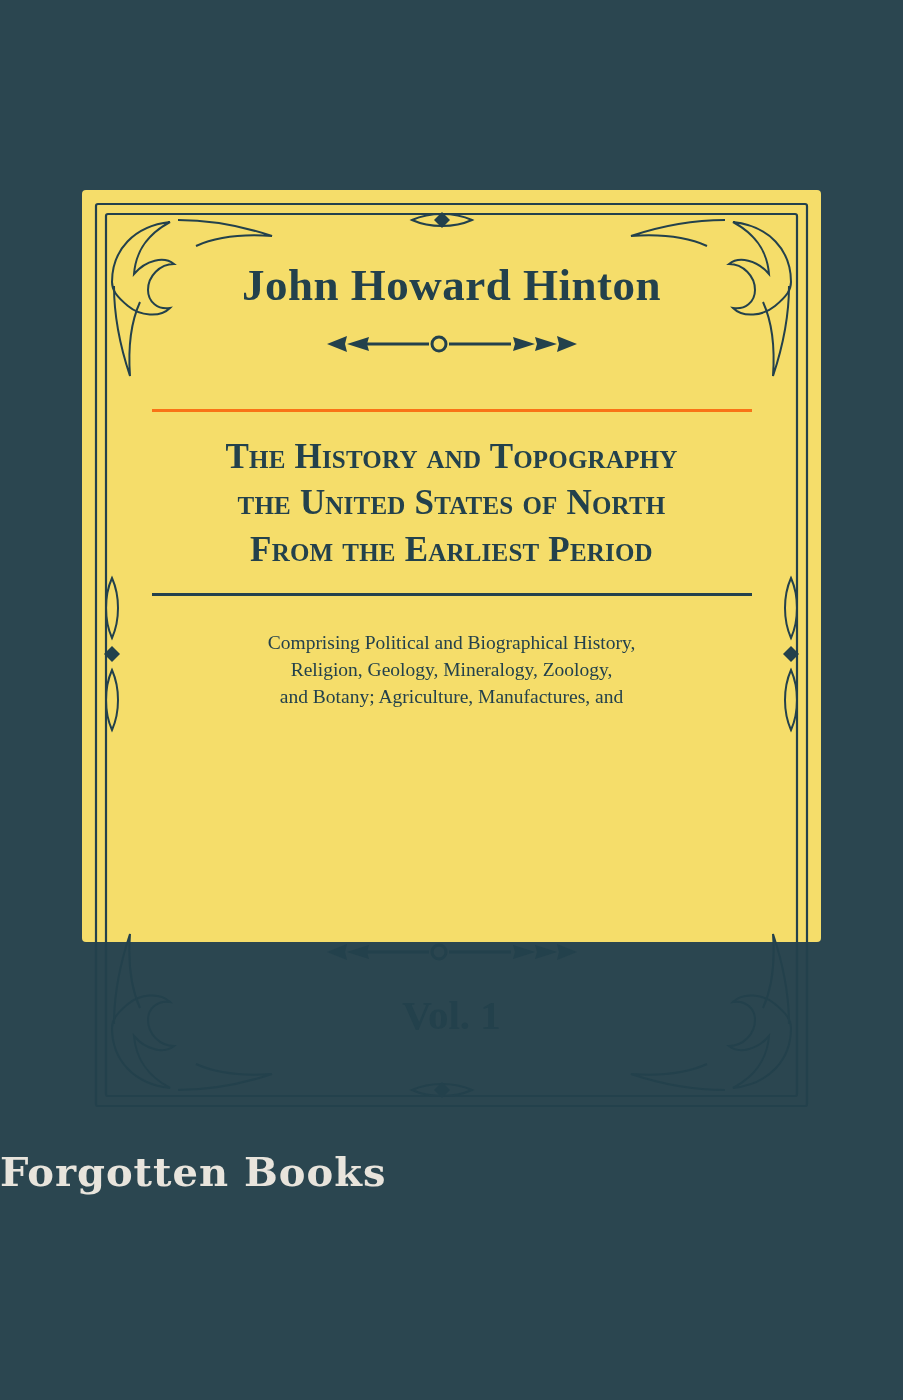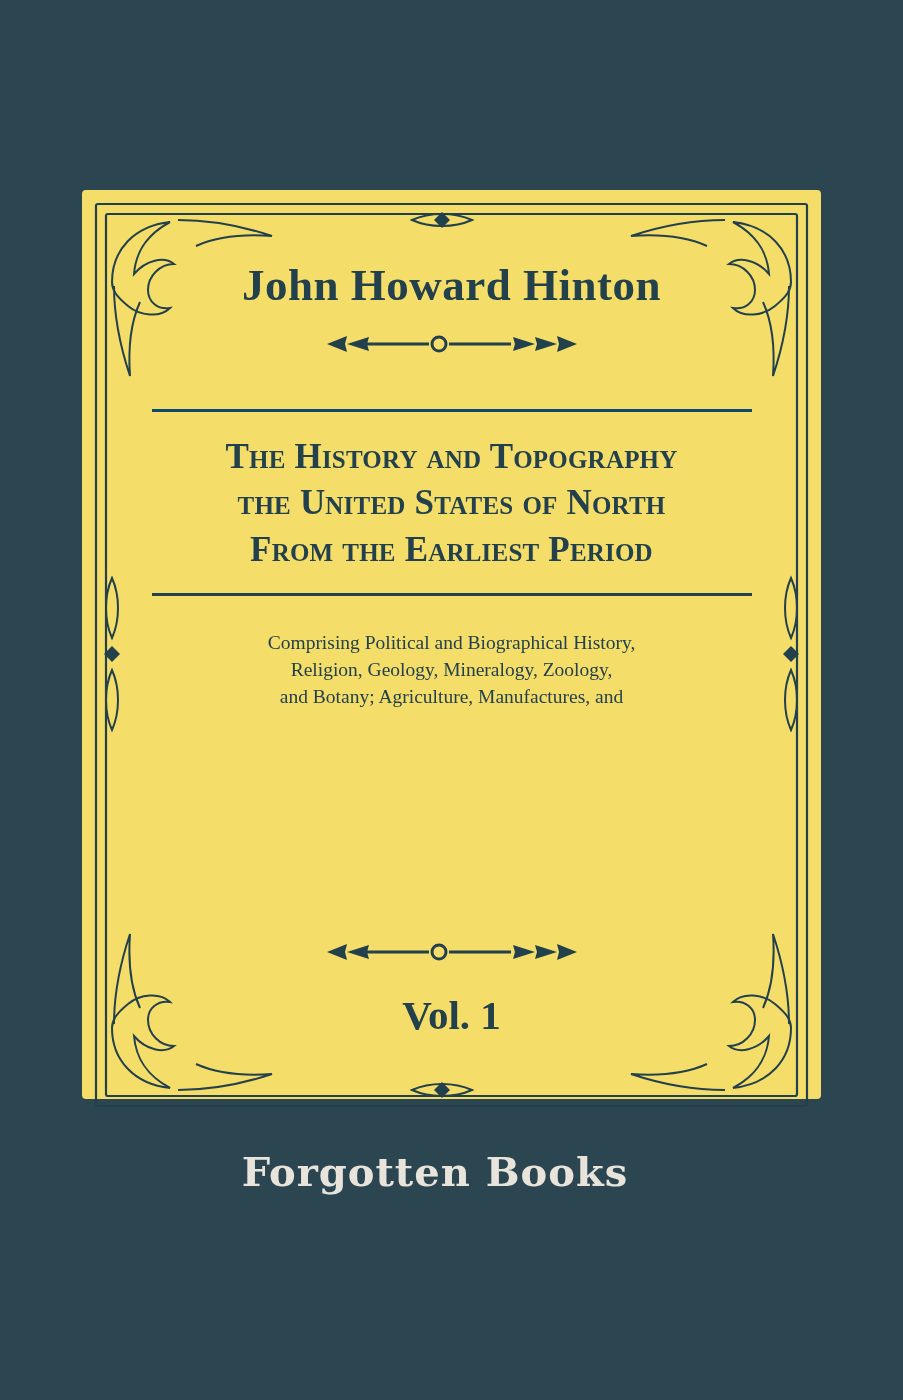--- a/index.html
+++ b/index.html
@@ -20,21 +20,21 @@
     height: 1400px;
     background: #2b4650;
   }
 
   
   .panel {
     position: absolute;
     left: 82px;
     top: 190px;
     width: 739px;
-    height: 909px;
+    height: 752px;
     background: #f5dd6a;
     border-radius: 4px;
   }
 
   
   .frame-svg {
     position: absolute;
     left: 0;
     top: 0;
     width: 739px;
@@ -66,21 +66,21 @@
 
   .divider {
     margin: 22px auto 0 auto;
     width: 250px;
     height: 26px;
   }
 
   .title-box {
     margin: 48px auto 0 auto;
     width: 600px;
-    border-top: 3px solid #0c4a6e;
+    border-top: 3px solid #f97316;
     border-bottom: 3px solid #23414c;
     padding: 22px 0 20px 0;
   }
 
   .title-line {
     font-family: "Liberation Serif", serif;
     font-size: 35px;
     font-weight: 700;
     color: #23414c;
     line-height: 1.32;
@@ -114,21 +114,21 @@
     font-weight: 700;
     color: #23414c;
   }
 
   
   .publisher {
     position: absolute;
     left: 0;
     top: 1148px;
     width: 870px;
-    text-align: center;
+    text-align: left;
     font-family: "Liberation Serif", serif;
     font-size: 40px;
     font-weight: 700;
     color: #e8e4dc;
     letter-spacing: 1px;
   }
   .publisher .fb {
     font-family: "DejaVu Serif", serif;
     font-style: normal;
   }

